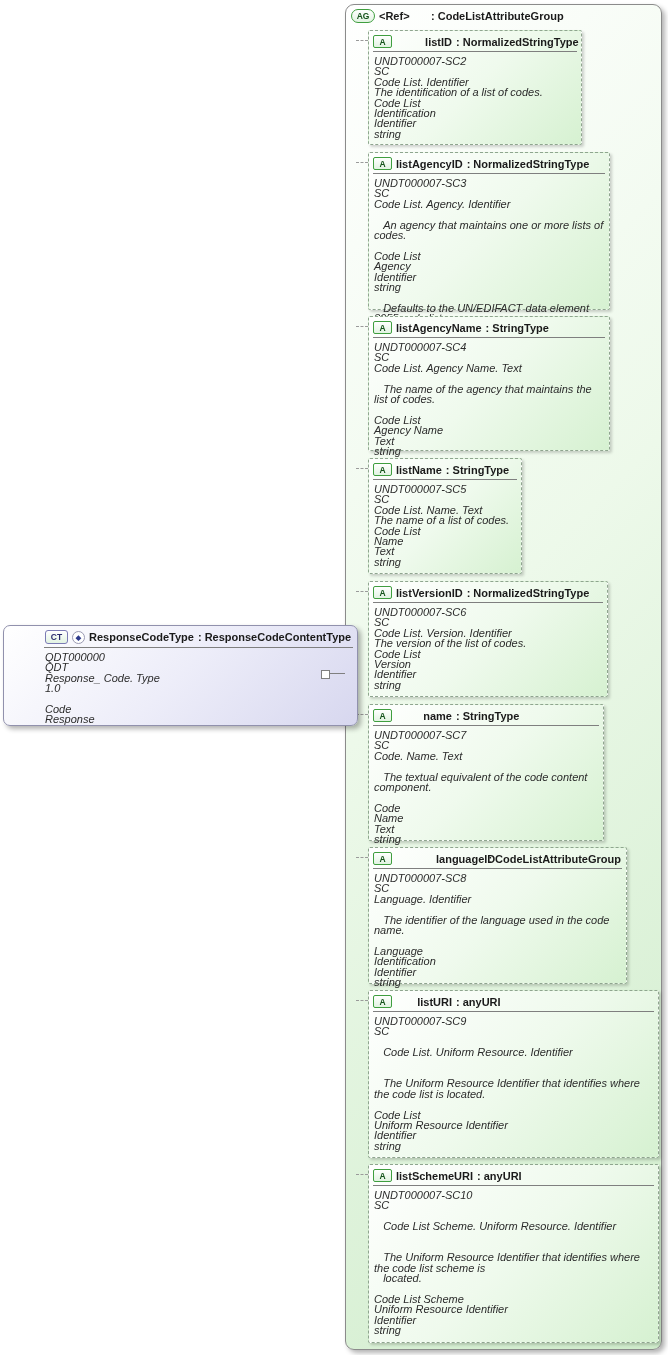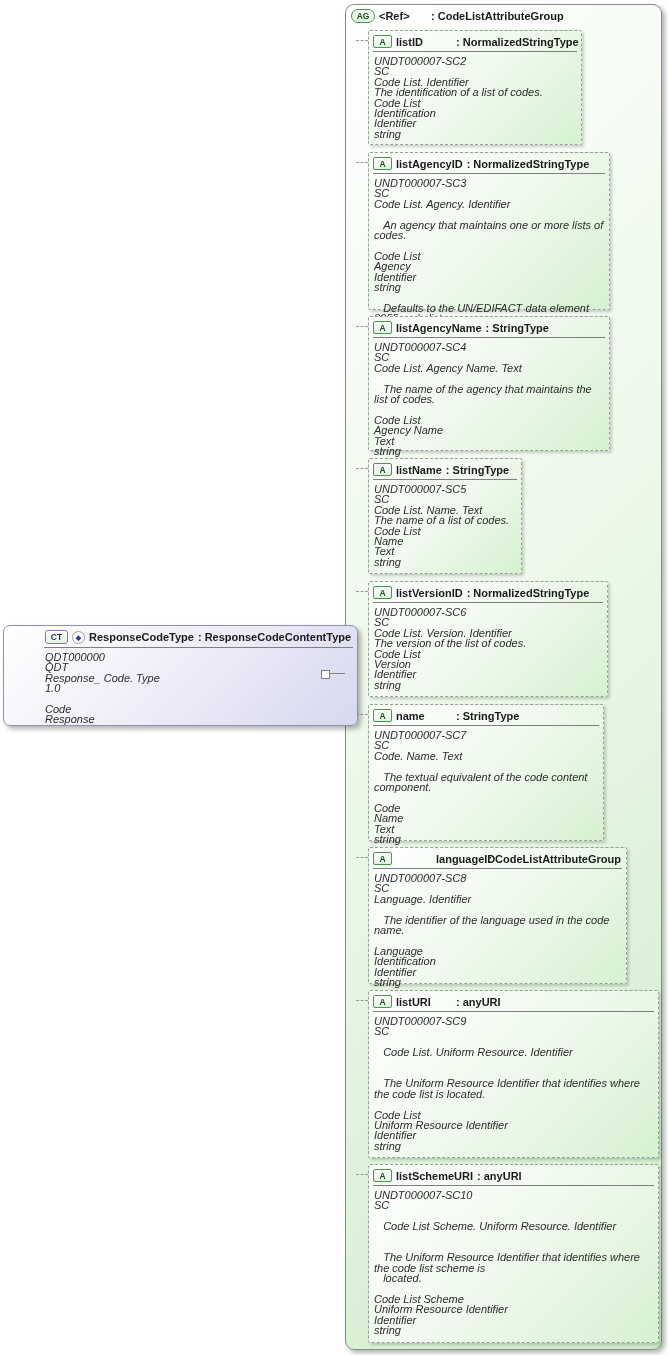--- a/index.html
+++ b/index.html
@@ -26,21 +26,21 @@
   .hdr-ref { display:inline-block; min-width:48px; }
   .attr-box {
     position:absolute; border:1px dashed #8fa58f; border-radius:2px;
     background:linear-gradient(135deg,#ffffff 0%,#effaed 50%,#d6f1d1 100%);
     box-shadow:2px 2px 3px rgba(0,0,0,0.18);
   }
   .attr-header {
     display:flex; align-items:center; gap:4px; padding:4px 5px 2px 4px;
     font-size:11px; font-weight:bold; white-space:nowrap; overflow:hidden;
   }
-  .attr-name { display:inline-block; min-width:56px; }
+  .attr-name { display:inline-block; min-width:56px;text-align:right; }
   .hdr-sep { height:1px; background:#7f7f7f; margin:1px 4px 1px 4px; }
   .attr-body {
     padding:3px 5px; font-size:11px; font-style:italic; line-height:10.4px;
     white-space:pre-wrap; color:#2b2b2b;
   }
   .badge {
     display:inline-flex; align-items:center; justify-content:center; flex:none;
     min-width:15px; height:11px; padding:0 1px;
     border:1px solid #3f9e3f; border-radius:2px;
     background:linear-gradient(#ffffff,#e2f3e2);

